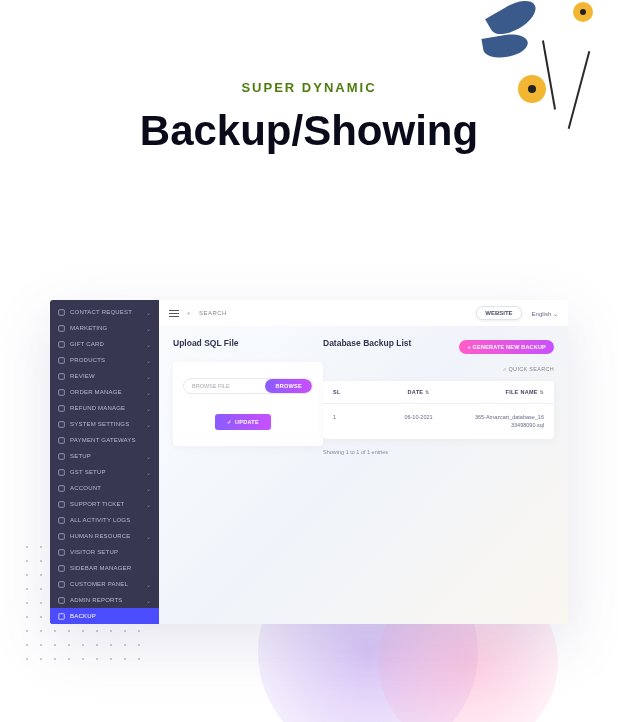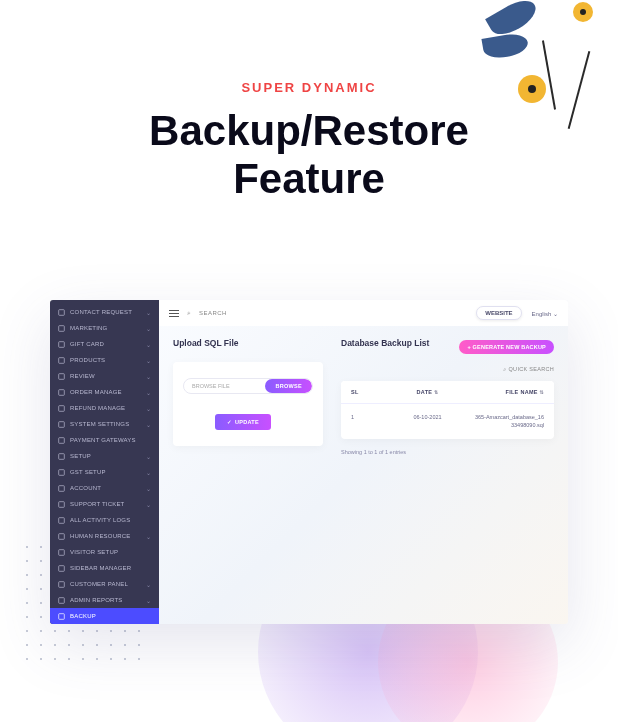--- a/index.html
+++ b/index.html
@@ -11,21 +11,21 @@
 .leaf2 { position: absolute; width: 45px; height: 22px; background: #3a5a8c; border-radius: 0 50% 50% 50%; top: 45px; left: 5px; transform: rotate(-10deg); }
 .flower-y1 { position: absolute; width: 28px; height: 28px; background: #f2b632; border-radius: 50%; top: 85px; left: 40px; }
 .flower-y1::after { content:''; position:absolute; width:8px; height:8px; background:#222; border-radius:50%; top:10px; left:10px; }
 .flower-y2 { position: absolute; width: 20px; height: 20px; background: #f2b632; border-radius: 50%; top: 12px; left: 95px; }
 .flower-y2::after { content:''; position:absolute; width:6px; height:6px; background:#222; border-radius:50%; top:7px; left:7px; }
 .stem { position: absolute; width: 2px; height: 80px; background: #2a2a2a; top: 60px; left: 100px; transform: rotate(15deg); }
 .stem2 { position: absolute; width: 2px; height: 70px; background: #2a2a2a; top: 50px; left: 70px; transform: rotate(-10deg); }
 
 
 .hero { text-align: center; padding-top: 80px; position: relative; z-index: 2; }
-.eyebrow { font-size: 13px; letter-spacing: 2px; color: #ef4444; font-weight: 600; }
+.eyebrow { font-size: 13px; letter-spacing: 2px; color: #4d7c0f; font-weight: 600; }
 .headline { font-size: 42px; font-weight: 800; color: #0a0a1a; line-height: 1.15; margin-top: 12px; }
 
 
 .dots { position: absolute; left: 20px; top: 540px; width: 120px; height: 130px; background-image: radial-gradient(circle, #c8ccd8 1.5px, transparent 1.5px); background-size: 14px 14px; z-index: 0; }
 
 
 .blob1 { position: absolute; width: 220px; height: 220px; background: radial-gradient(circle, rgba(180,140,240,0.5), rgba(180,140,240,0)); border-radius: 50%; bottom: -40px; right: 140px; z-index: 0; }
 .blob2 { position: absolute; width: 180px; height: 180px; background: radial-gradient(circle, rgba(255,160,200,0.5), rgba(255,160,200,0)); border-radius: 50%; bottom: -30px; right: 60px; z-index: 0; }
 
 
@@ -45,21 +45,21 @@
 .topbar-left { display: flex; align-items: center; gap: 8px; }
 .menu-icon { width: 10px; height: 7px; display: flex; flex-direction: column; justify-content: space-between; }
 .menu-icon span { height: 1px; background: #555; }
 .search-icon-t { font-size: 7px; color: #888; }
 .search-text { font-size: 6px; color: #888; letter-spacing: 0.5px; }
 .topbar-right { display: flex; align-items: center; gap: 10px; }
 .website-btn { background: #fff; border: 1px solid #e0e0f0; border-radius: 8px; padding: 3px 8px; font-size: 6px; color: #4a4a6a; font-weight: 600; box-shadow: 0 1px 3px rgba(0,0,0,0.08); }
 .lang { font-size: 6px; color: #6a6a8a; }
 
 
-.content { display: flex; padding: 12px 14px; gap: 18px; flex: 1; justify-content: flex-end; }
+.content { display: flex; padding: 12px 14px; flex: 1; justify-content: flex-end; }
 .left-col { width: 150px; }
 .right-col { flex: 1; }
 .section-title { font-size: 8.5px; color: #333350; font-weight: 600; margin-bottom: 14px; }
 
 .upload-card { background: #fff; border-radius: 4px; padding: 16px 10px; box-shadow: 0 2px 8px rgba(0,0,0,0.04); }
 .browse-row { display: flex; align-items: center; border: 1px solid #e8e8f2; border-radius: 20px; overflow: hidden; height: 16px; }
 .browse-label { flex: 1; padding-left: 8px; font-size: 5.5px; color: #aaa; }
 .browse-btn { background: linear-gradient(90deg, #8a5cff, #c850ff); color: #fff; font-size: 5.5px; padding: 0 10px; height: 100%; display: flex; align-items: center; border-radius: 20px; font-weight: 600; letter-spacing: 0.3px; }
 .update-btn { margin-top: 20px; background: linear-gradient(90deg, #8a5cff, #c850ff); color: #fff; font-size: 5.5px; padding: 5px 12px; border-radius: 3px; display: inline-flex; align-items: center; gap: 3px; margin-left: 32px; font-weight: 600; letter-spacing: 0.3px; }
 
@@ -93,22 +93,21 @@
   <div class="flower-y1"></div>
     <div class="flower-y2"></div>
 </div>
 <div class="dots"></div>
 <div class="blob1"></div>
 <div class="blob2"></div>
 
 <div class="hero">
   <div class="eyebrow">SUPER DYNAMIC</div>
   <div class="headline">
-    <span>Backup/Restore</span><br>
-    <span>Feature</span>
+    <span>Backup/Showing</span><br>
   </div>
 </div>
 
 <div class="app">
   <div class="sidebar" id="sidebar">
       <div class="side-item">
         <span class="side-icon"><svg viewBox="0 0 10 10" width="7" height="7">
             <rect x="1" y="1" width="8" height="8" fill="none" stroke="currentColor" stroke-width="1" rx="1"></rect>
           </svg></span>
         <span class="side-label">CONTACT REQUEST</span>

